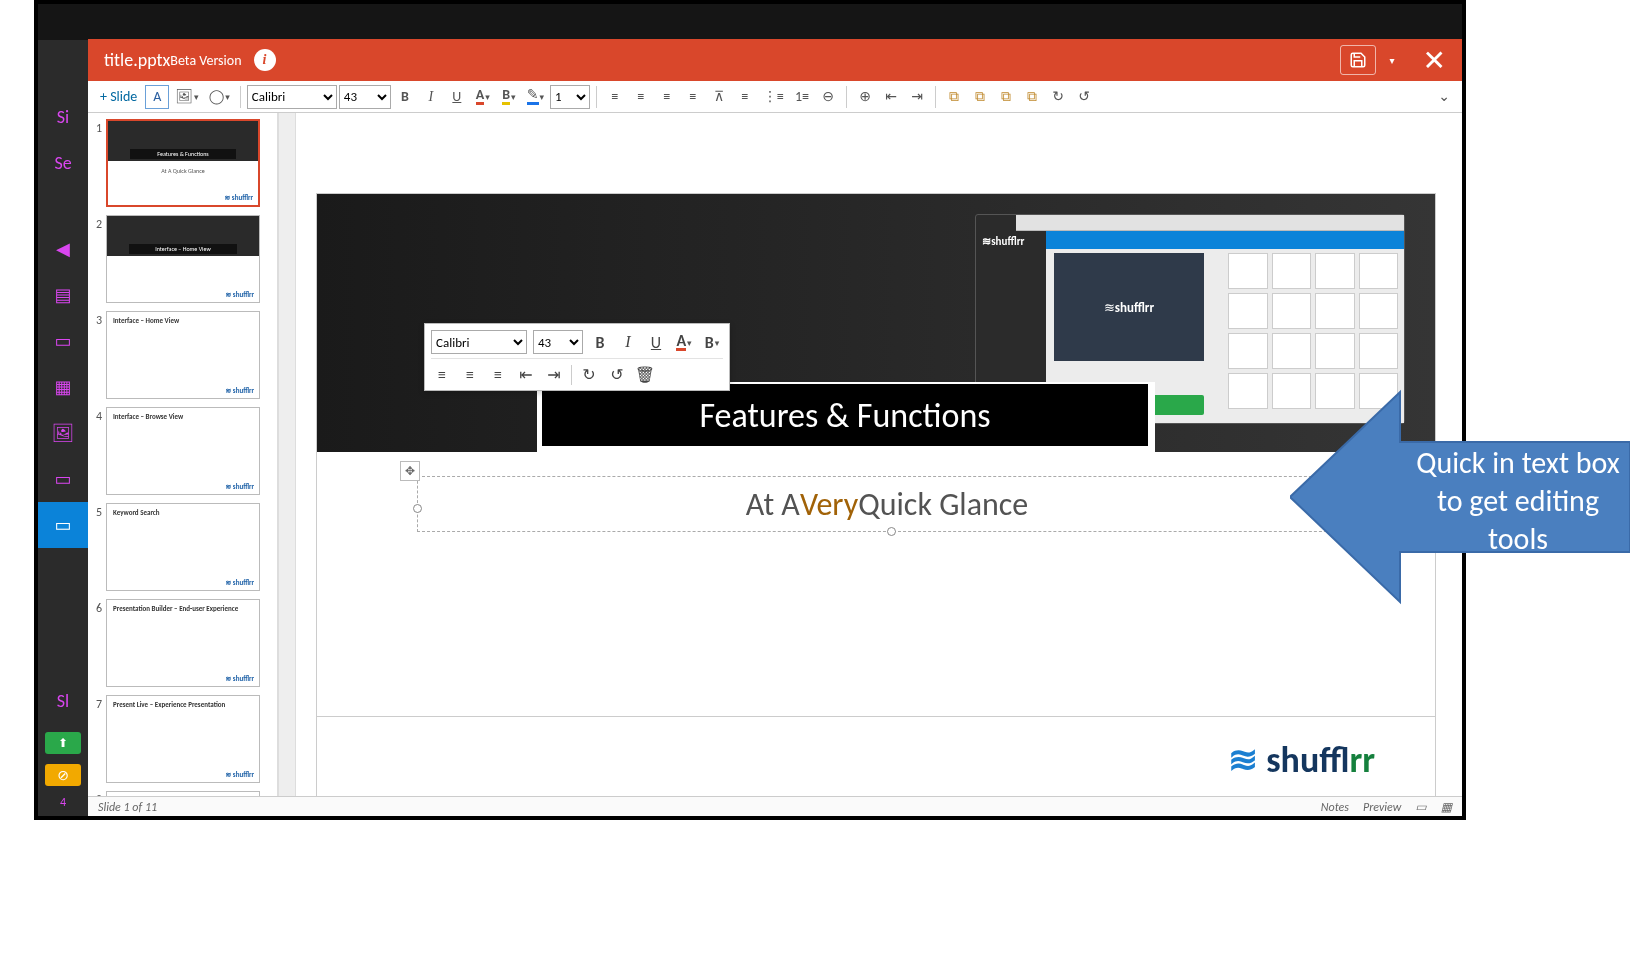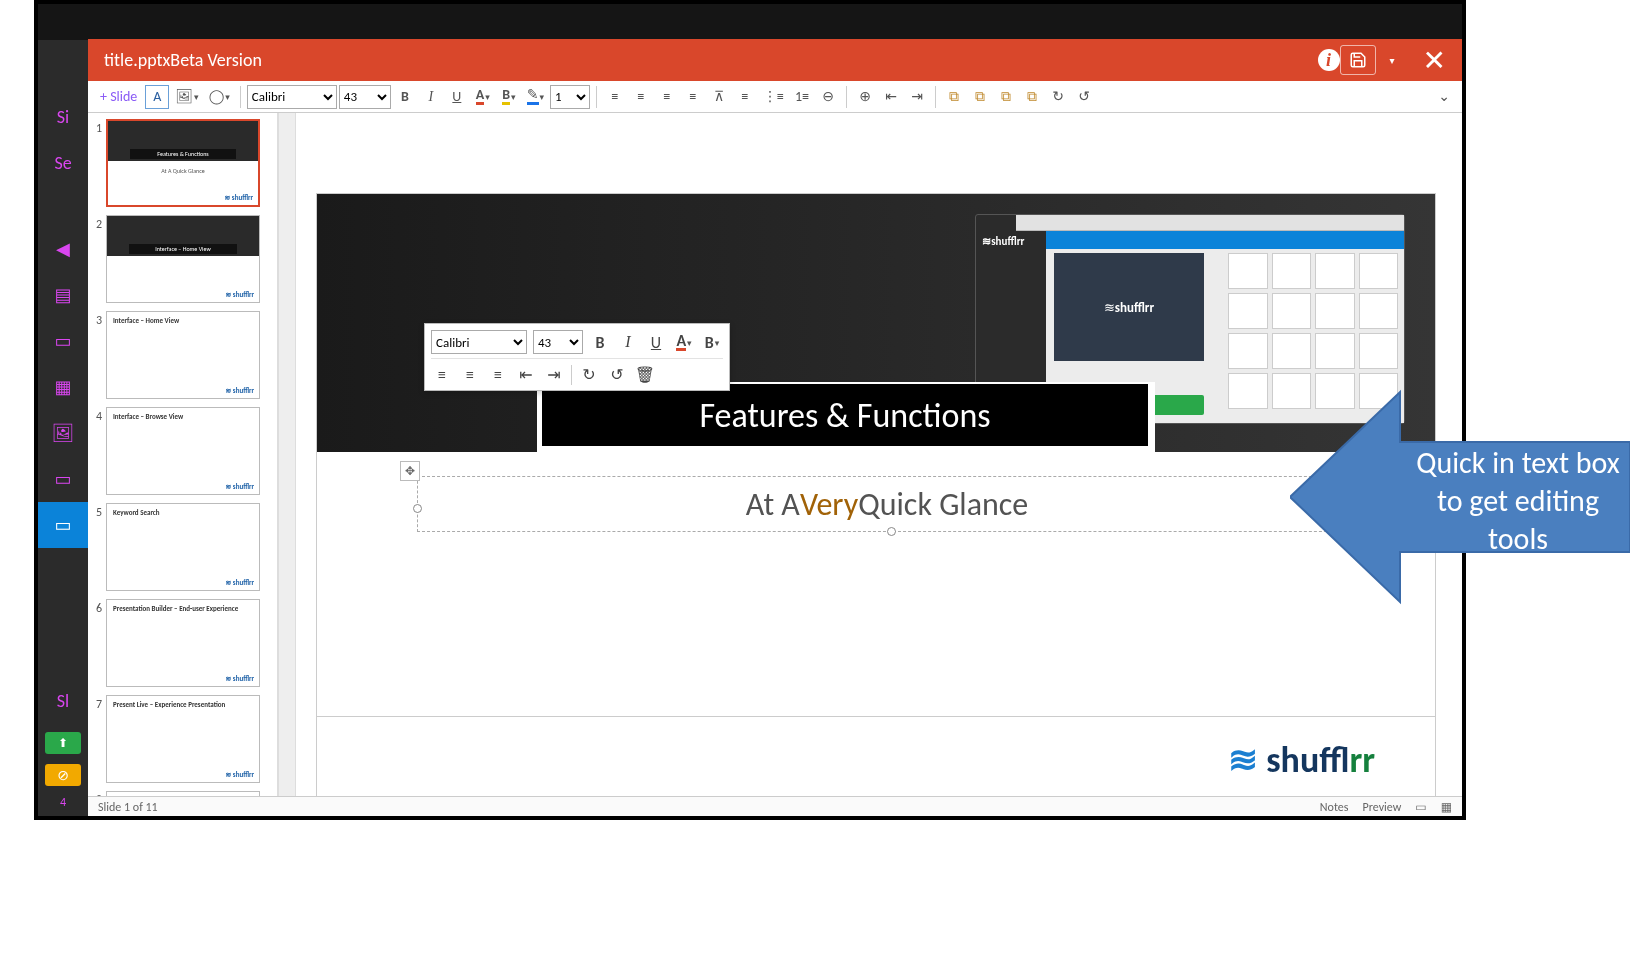--- a/index.html
+++ b/index.html
@@ -11,30 +11,30 @@
   .dark-sidebar { position: absolute; left: 0; top: 90px; width: 50px; bottom: 0; background: #2b2b2b; display:flex; flex-direction:column; }
   .dark-sidebar .ico { width:50px; height:46px; display:flex; align-items:center; justify-content:center; color:#d946ef; font-size:18px; }
   .dark-sidebar .ico.active { background:#0b83d9; color:#fff; }
   .green-chip { background:#2aa84a; width:36px; height:22px; margin:8px auto; border-radius:3px; display:flex;align-items:center;justify-content:center;color:#fff; font-size:12px;}
   .orange-chip { background:#f2a900; width:36px; height:22px; margin:2px auto; border-radius:3px;display:flex;align-items:center;justify-content:center;color:#fff;font-size:14px;}
   
   
   .editor { position: absolute; left: 50px; top: 35px; right: 0; bottom: 0; background:#fff; border-top-left-radius:4px; }
   .titlebar { height: 42px; background: #d9472b; display:flex; align-items:center; color:#fff; padding:0 16px; }
   .titlebar .fname { font-size:18px; font-weight:500; }
-  .titlebar .center { flex:1; text-align:center; font-size:18px; display:flex; align-items:center; justify-content:space-between; gap:12px;}
+  .titlebar .center { flex:1; text-align:center; font-size:14px; display:flex; align-items:center; justify-content:flex-start; gap:12px;}
   .info-icon { width:22px; height:22px; border-radius:50%; background:#fff; color:#d9472b; display:inline-flex; align-items:center; justify-content:center; font-style:italic; font-weight:bold; font-family:serif; }
   .titlebar .right { display:flex; align-items:center; gap:8px; }
   .save-btn { width:36px; height:30px; border:1px solid rgba(255,255,255,0.6); border-radius:3px; display:flex; align-items:center; justify-content:center; }
   .drop-arrow { font-size:10px; padding:0 6px; }
   .close-x { font-size:28px; font-weight:300; margin-left:14px; cursor:pointer; }
   
   
   .main-toolbar { height: 32px; border-bottom:1px solid #ccc; display:flex; align-items:center; padding:0 6px; gap:2px; font-size:14px; background:#fff;}
-  .add-slide { color:#8b5cf6; font-weight:500; padding:0 6px; }
+  .add-slide { color:#0369a1; font-weight:500; padding:0 6px; }
   .tb-btn { min-width:24px; height:24px; display:flex; align-items:center; justify-content:center; border:1px solid transparent; padding:0 3px; color:#555; cursor:pointer; }
   .tb-sel { height:24px; border:1px solid #aaa; font-size:13px; background:#fff; }
   .tb-sep { width:1px; height:22px; background:#ccc; margin:0 4px; }
   .under-red { border-bottom:3px solid #d9472b; line-height:14px; font-weight:bold; }
   .under-yellow { border-bottom:3px solid #e6c200; line-height:14px; font-weight:bold;}
   .under-blue { border-bottom:3px solid #1a73e8; line-height:14px;}
   .little-arrow{ font-size:9px; margin-left:1px; color:#555;}
   
   
   .editor-body { position:absolute; top:74px; left:0; right:0; bottom:20px; display:flex; }
@@ -80,21 +80,21 @@
   .mini-row { display:flex; align-items:center; gap:6px; height:28px;}
   .mini-row + .mini-row { border-top:1px solid #e3e3e3; margin-top:2px; padding-top:4px;}
   .mini-btn { min-width:22px; height:22px; display:flex; align-items:center; justify-content:center; color:#444; font-size:16px;}
   .mini-sep { width:1px; height:20px; background:#ccc;}
   
   .brand-logo { position:absolute; bottom:30px; right:60px; font-size:36px; font-weight:bold; color:#14365e;}
   .brand-logo .rr{ color:#15803d;}
   .brand-logo::before { content:"≋ "; color:#1b7fd1; font-weight:bold;}
   .hr-line { position:absolute; left:0; right:0; bottom:95px; height:1px; background:#ccc;}
 
-  .statusbar { position:absolute; left:0; right:0; bottom:0; height:20px; border-top:1px solid #ccc; font-size:12px; color:#666; display:flex; align-items:center; padding:0 10px; justify-content:space-between; background:#fafafa;}
+  .statusbar { position:absolute; left:0; right:0; bottom:0; height:20px; border-top:1px solid #ccc; font-size:12px; color:#666; display:flex; align-items:center; padding:0 10px; justify-content:space-between; background:#fafafa;font-style:italic;}
   .statusbar .right-grp { display:flex; gap:14px; }
   
   
   .callout { position:absolute; left:1290px; top:352px; width:340px; height:290px; }
   .callout svg { width:100%; height:100%; }
   .callout-text { position:absolute; left:126px; top:92px; width:204px; color:#fff; font-size:30px; text-align:center; line-height:38px;}
   
   .dark-top { position:absolute; left:0; top:0; right:0; height:36px; background:#151515; }
 </style>
 </head>

